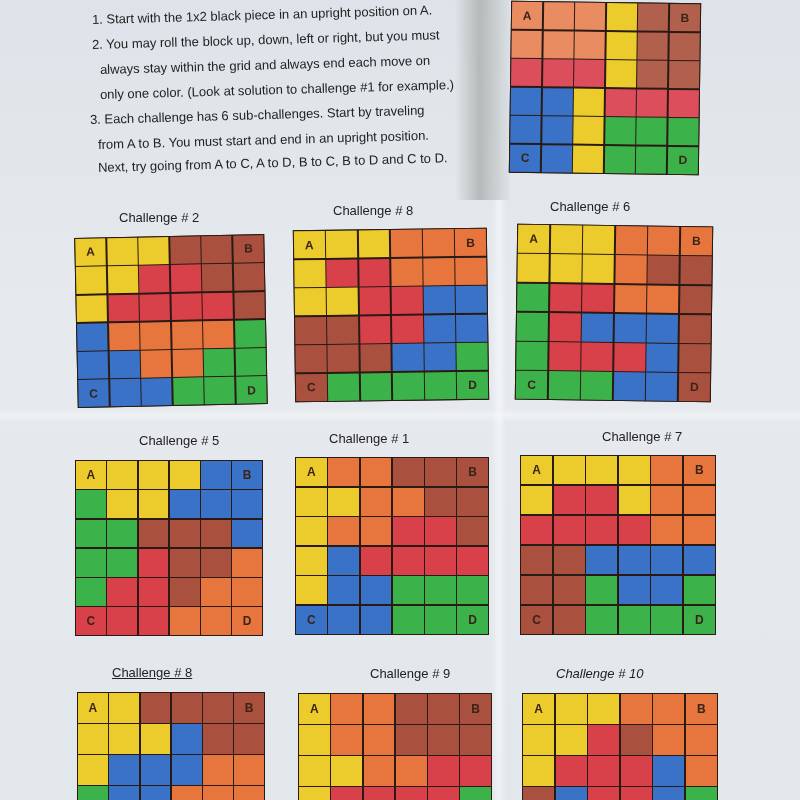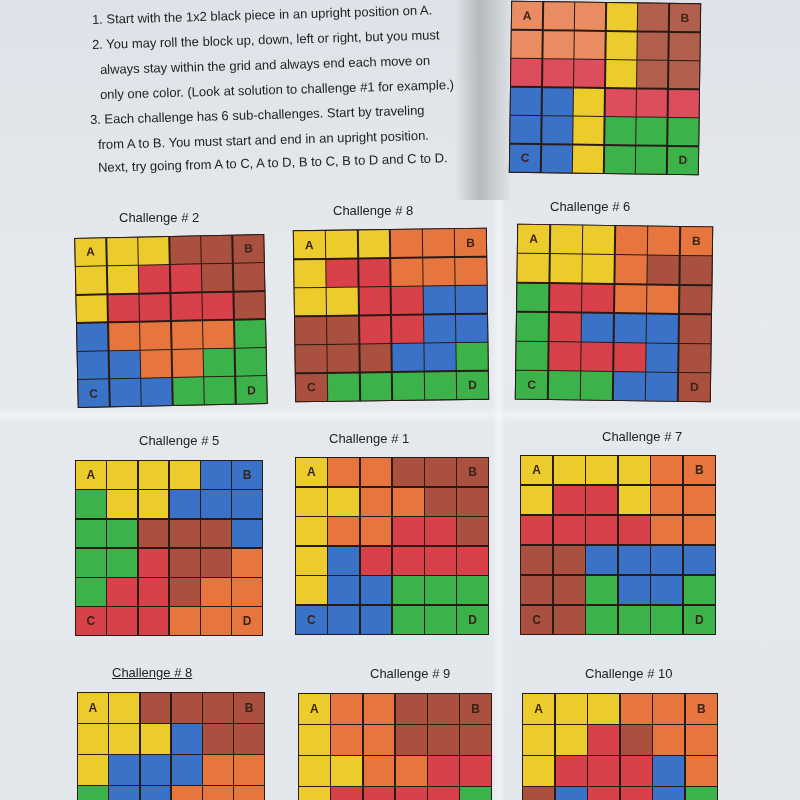--- a/index.html
+++ b/index.html
@@ -466,21 +466,21 @@
       <div class="cell c-R"></div>
       <div class="cell c-Y"></div>
       <div class="cell c-R"></div>
       <div class="cell c-R"></div>
       <div class="cell c-R"></div>
       <div class="cell c-R"></div>
       <div class="cell c-G"></div>
     </div>
   </div>
 <div class="challenge">
-    <div class="challenge-title" style="left: 585px; top: 666px;">Challenge # 10</div>
+    <div class="challenge-title" style="left: 556px; top: 666px; font-style: italic;">Challenge # 10</div>
     <div class="grid" style="left: 522px; top: 693px; width: 196px; grid-template-rows: repeat(4, 29.5px); border-bottom: none;">
       <div class="cell c-Y">
         <span>A</span>
       </div>
       <div class="cell c-Y"></div>
       <div class="cell c-Y"></div>
       <div class="cell c-O"></div>
       <div class="cell c-O"></div>
       <div class="cell c-O">
         <span>B</span>

